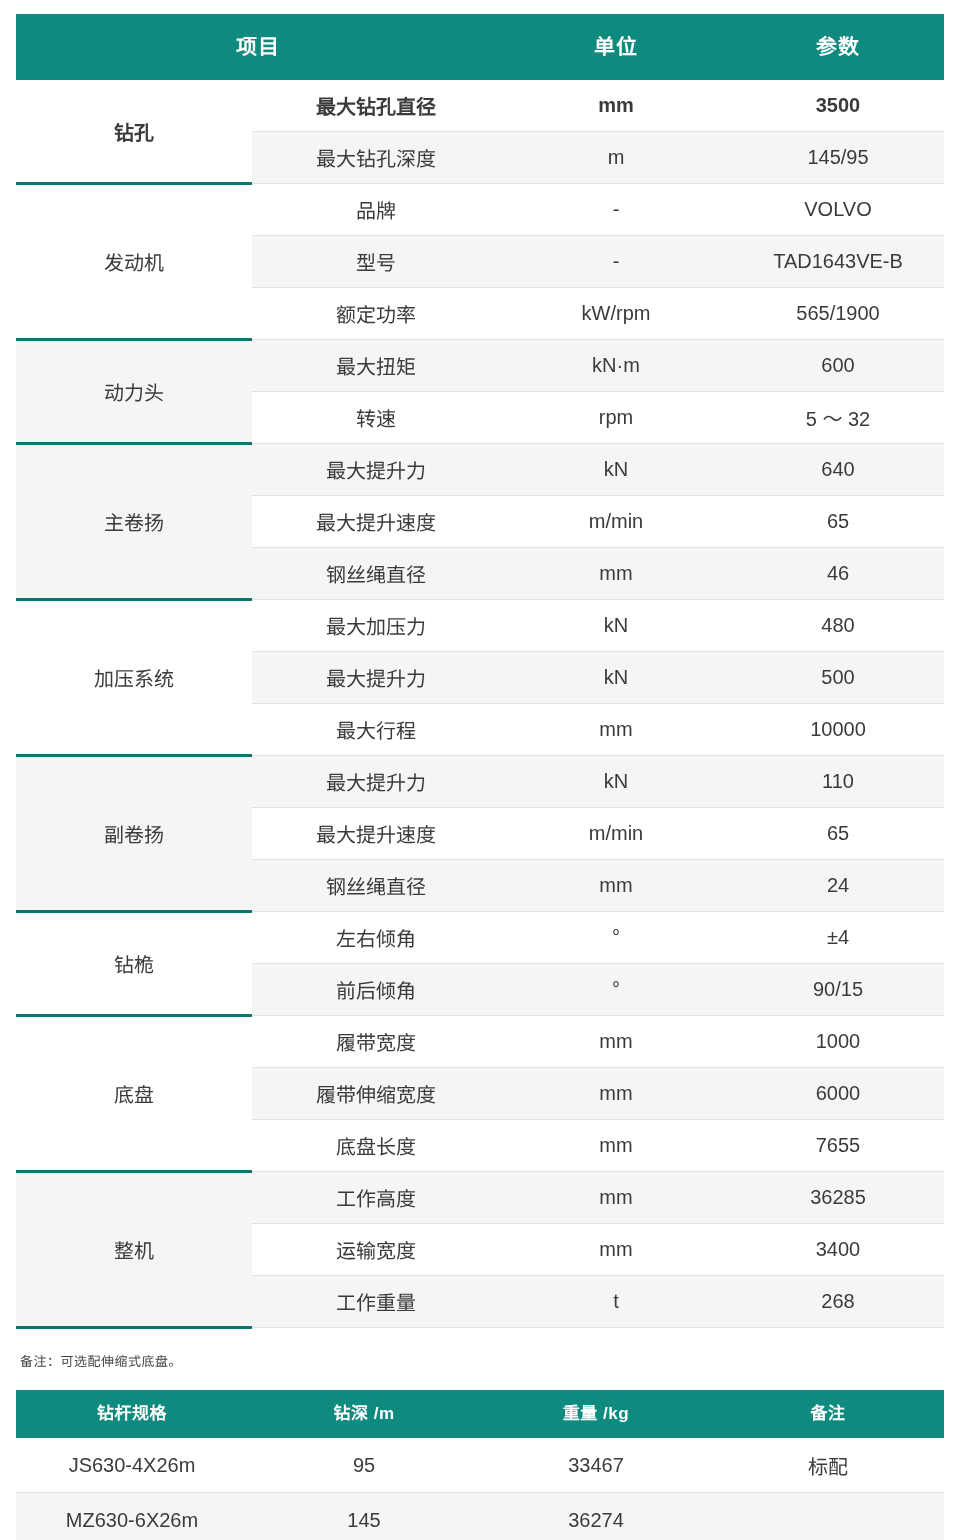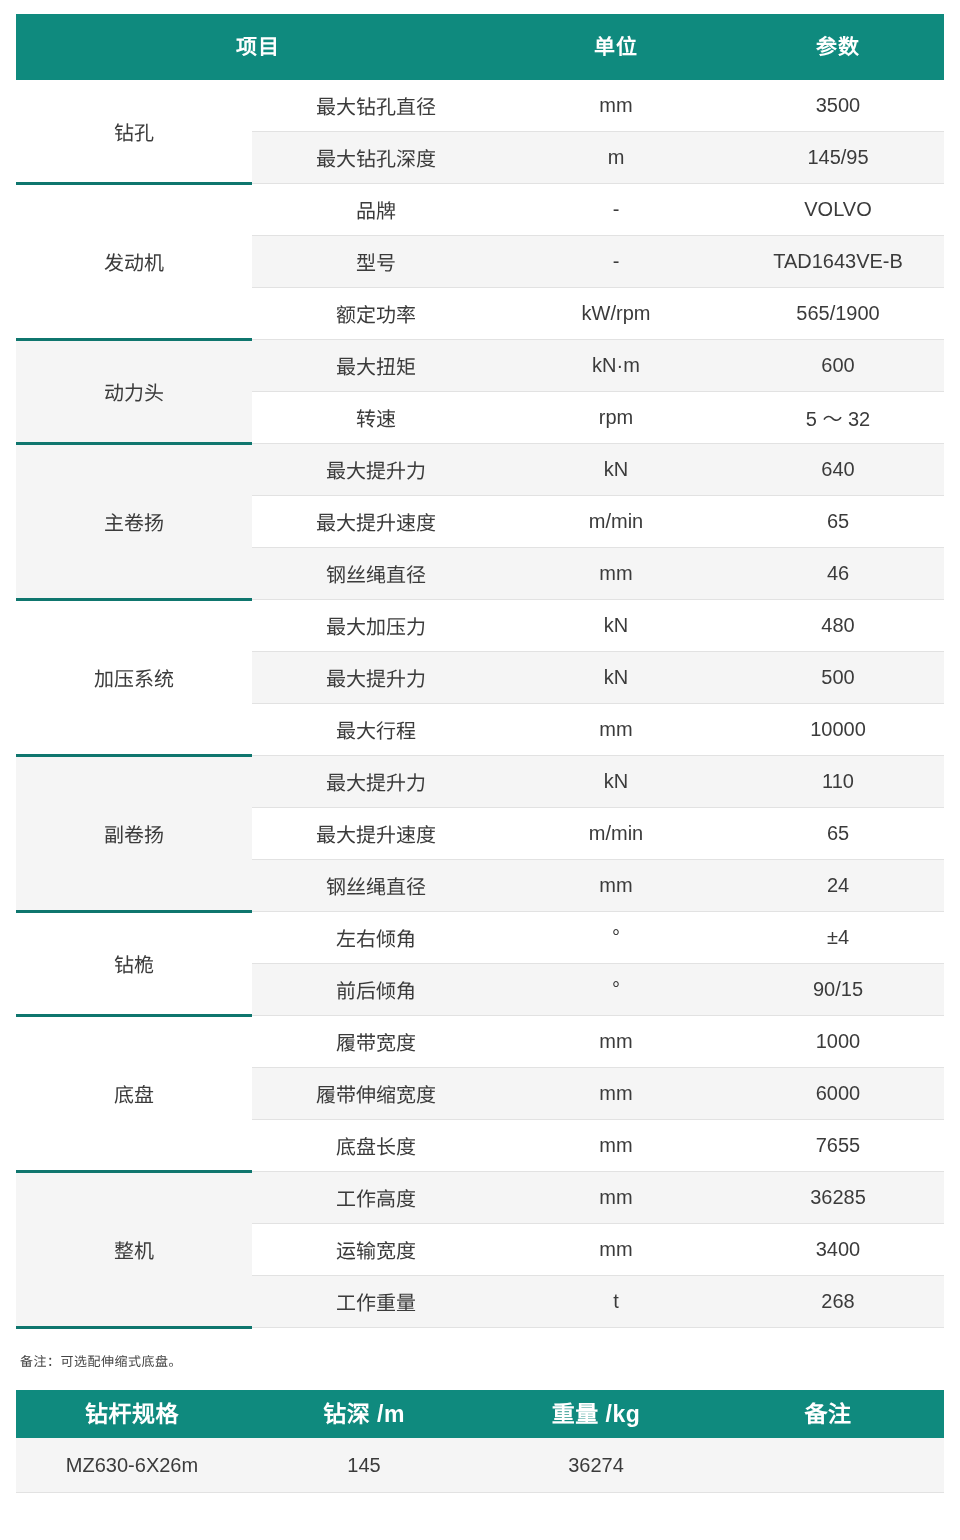--- a/index.html
+++ b/index.html
@@ -52,41 +52,42 @@
     background: #ffffff;
   }
   table.spec tbody td.group {
     border-bottom: 3px solid #0f766e;
   }
   table.spec tbody tr.group-start td {
     border-top: 1px solid #d8d8d8;
   }
   table.spec tbody tr:first-child td {
     border-top: none;
+    font-weight: bold;
   }
   table.spec tbody tr.alt td {
     background: #f5f5f5;
   }
   .note {
     font-size: 13px;
     color: #444444;
     margin: 22px 0 20px 4px;
     letter-spacing: 0.5px;
   }
   table.rods {
     width: 928px;
     border-collapse: collapse;
     table-layout: fixed;
     font-size: 20px;
   }
   table.rods col { width: 232px; }
   table.rods thead th {
     background: #0f8a7e;
     color: #ffffff;
-    font-size: 23px;
+    font-size: 17px;
     font-weight: bold;
     height: 48px;
     line-height: 48px;
     text-align: center;
     padding: 0;
     letter-spacing: 0.5px;
   }
   table.rods tbody td {
     height: 52px;
     text-align: center;
@@ -263,20 +264,26 @@
       </colgroup>
     <thead>
       <tr>
         <th>钻杆规格</th>
         <th>钻深 /m</th>
         <th>重量 /kg</th>
         <th>备注</th>
       </tr>
     </thead>
     <tbody id="rod-body">
+        <tr>
+          <td>JS630-4X26m</td>
+          <td>95</td>
+          <td>33467</td>
+          <td>标配</td>
+        </tr>
         <tr class="alt">
           <td>MZ630-6X26m</td>
           <td>145</td>
           <td>36274</td>
           <td></td>
         </tr>
       </tbody>
   </table>
 
 </div>

